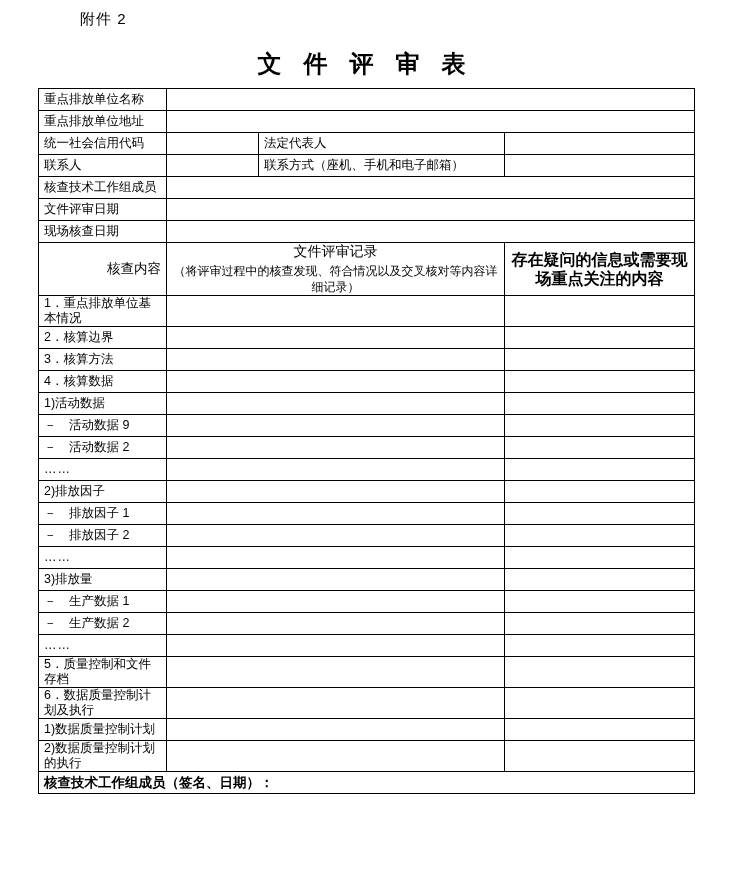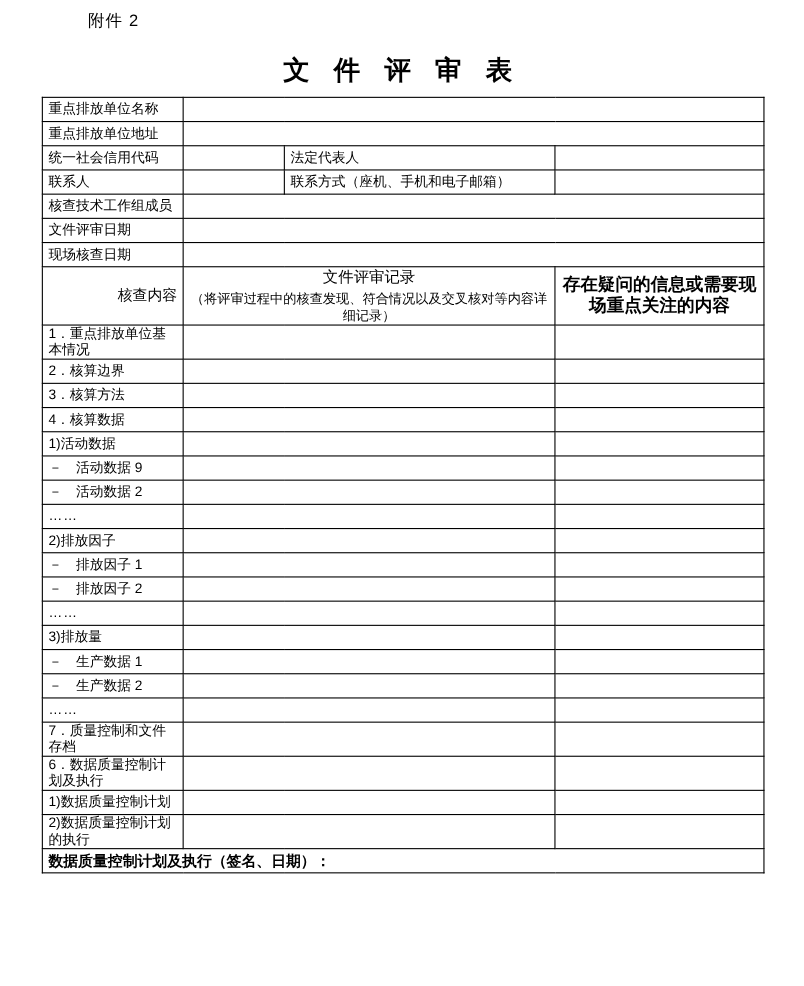--- a/index.html
+++ b/index.html
@@ -235,39 +235,39 @@
         <td class="tall indent2">－　生产数据 2</td>
         <td class="tall" colspan="2"></td>
         <td class="tall"></td>
       </tr>
       <tr>
         <td class="tall dots">……</td>
         <td class="tall" colspan="2"></td>
         <td class="tall"></td>
       </tr>
       <tr>
-        <td class="tall indent1">7．质量控制和文件存档</td>
+        <td class="tall indent1">5．质量控制和文件存档</td>
         <td class="tall" colspan="2"></td>
         <td class="tall"></td>
       </tr>
       <tr>
         <td class="tall indent1">6．数据质量控制计划及执行</td>
         <td class="tall" colspan="2"></td>
         <td class="tall"></td>
       </tr>
       <tr>
         <td class="tall indent1">1)数据质量控制计划</td>
         <td class="tall" colspan="2"></td>
         <td class="tall"></td>
       </tr>
       <tr>
         <td class="tall indent1">2)数据质量控制计划的执行</td>
         <td class="tall" colspan="2"></td>
         <td class="tall"></td>
       </tr>
 
       <tr class="sig-row">
-        <td colspan="4">数据质量控制计划及执行（签名、日期）：</td>
+        <td colspan="4">核查技术工作组成员（签名、日期）：</td>
       </tr>
     </tbody>
   </table>
 
 </div>
 
 </body></html>

